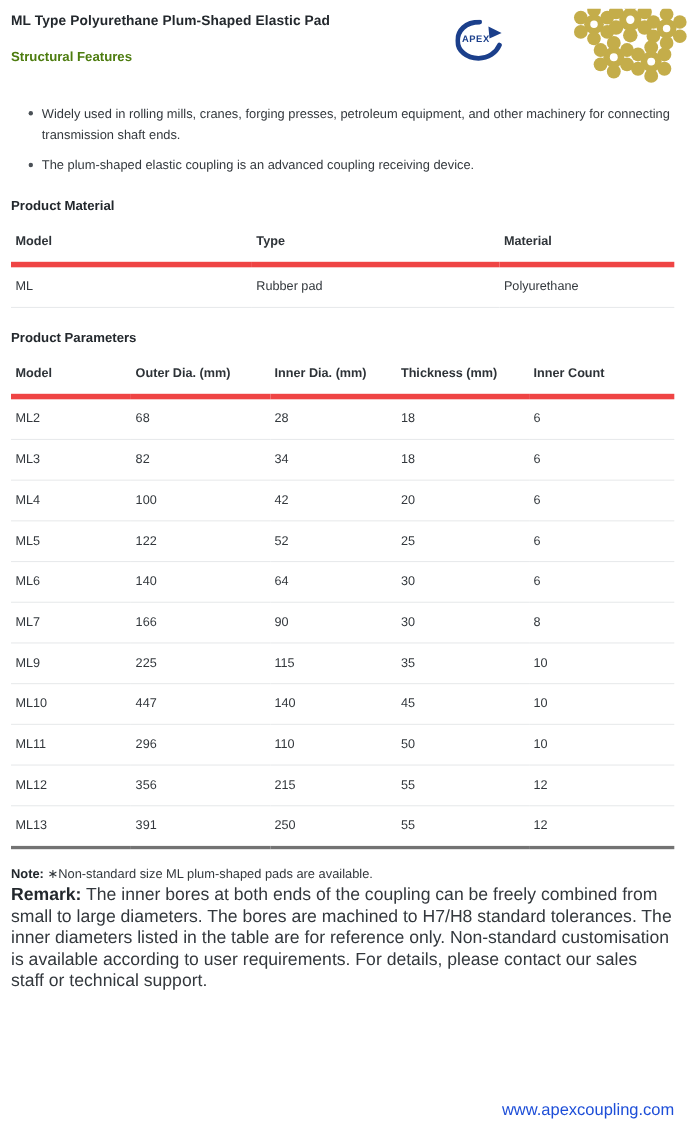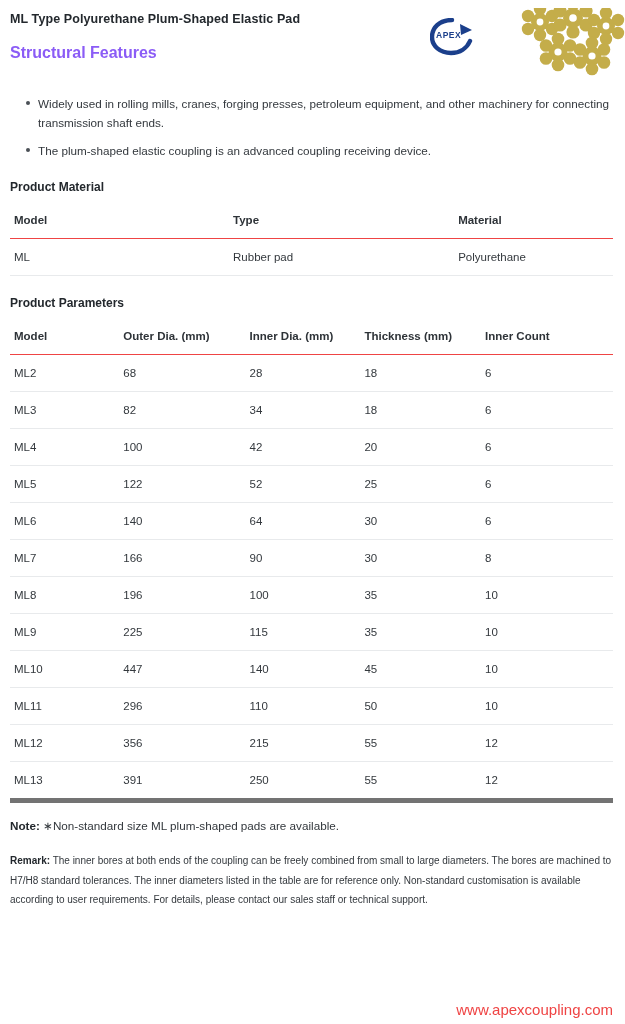--- a/index.html
+++ b/index.html
@@ -29,30 +29,30 @@
     height: 70px;
   }
   .title {
     font-size: 12.5px;
     font-weight: bold;
     color: #23282d;
     margin: 2px 0 0 0;
     letter-spacing: 0.1px;
   }
   .subtitle {
-    font-size: 16px;
-    font-weight: bold;
-    color: #8b5cf6;
+    font-size: 12px;
+    font-weight: bold;
+    color: #4d7c0f;
     margin: 18px 0 0 0;
   }
 
   .logo-wrap {
     position: absolute;
     top: 2px;
-    left: 412px;
+    left: 396px;
     width: 70px;
     height: 48px;
   }
   .logo-text {
     position: absolute;
     top: 16px;
     left: 14px;
     font-size: 8.5px;
     font-weight: bold;
     color: #1b3f8b;
@@ -113,21 +113,21 @@
     border-collapse: collapse;
     margin-top: 14px;
     table-layout: fixed;
   }
   table th {
     text-align: left;
     font-size: 11.5px;
     font-weight: bold;
     color: #2e3338;
     padding: 6px 4px 12px 4px;
-    border-bottom: 1px solid #ef4444;
+    border-bottom: 5px solid #ef4444;
   }
   table td {
     text-align: left;
     font-size: 11.5px;
     color: #33383d;
     padding: 12px 4px 12px 4px;
     border-bottom: 1px solid #e8eaec;
   }
   table.material-table th:nth-child(1),
   table.material-table td:nth-child(1) { width: 35%; }
@@ -138,44 +138,43 @@
   table.param-table td:nth-child(1) { width: 18%; }
   table.param-table th:nth-child(2),
   table.param-table td:nth-child(2) { width: 21%; }
   table.param-table th:nth-child(3),
   table.param-table td:nth-child(3) { width: 19%; }
   table.param-table th:nth-child(4),
   table.param-table td:nth-child(4) { width: 20%; }
   table.param-table th:nth-child(5),
   table.param-table td:nth-child(5) { width: 22%; }
 
-  table.param-table tr:last-child td { border-bottom: 5px solid #737373; }
+  table.param-table tr:last-child td { border-bottom: 3px solid #737373; }
 
   
   .note {
     font-size: 11.7px;
     color: #33383d;
     margin-top: 14px;
     line-height: 18px;
   }
   .note b { color: #23282d; }
   .remark {
-    font-size: 10px;
+    font-size: 16px;
     color: #33383d;
-    margin-top: 16px;
     line-height: 19.5px;
   }
   .remark b { color: #23282d; }
 
   .site {
     position: absolute;
     right: 12px;
     bottom: 6px;
     font-size: 15px;
-    color: #ef4444;
+    color: #1d4ed8;
     font-weight: normal;
   }
 </style>
 </head>
 <body>
 
 <div class="page">
 
   <div class="hero">
     <div class="title">ML Type Polyurethane Plum-Shaped Elastic Pad</div>
@@ -318,27 +317,20 @@
         <td>6</td>
       </tr>
       <tr>
         <td>ML7</td>
         <td>166</td>
         <td>90</td>
         <td>30</td>
         <td>8</td>
       </tr>
       <tr>
-        <td>ML8</td>
-        <td>196</td>
-        <td>100</td>
-        <td>35</td>
-        <td>10</td>
-      </tr>
-      <tr>
         <td>ML9</td>
         <td>225</td>
         <td>115</td>
         <td>35</td>
         <td>10</td>
       </tr>
       <tr>
         <td>ML10</td>
         <td>447</td>
         <td>140</td>

